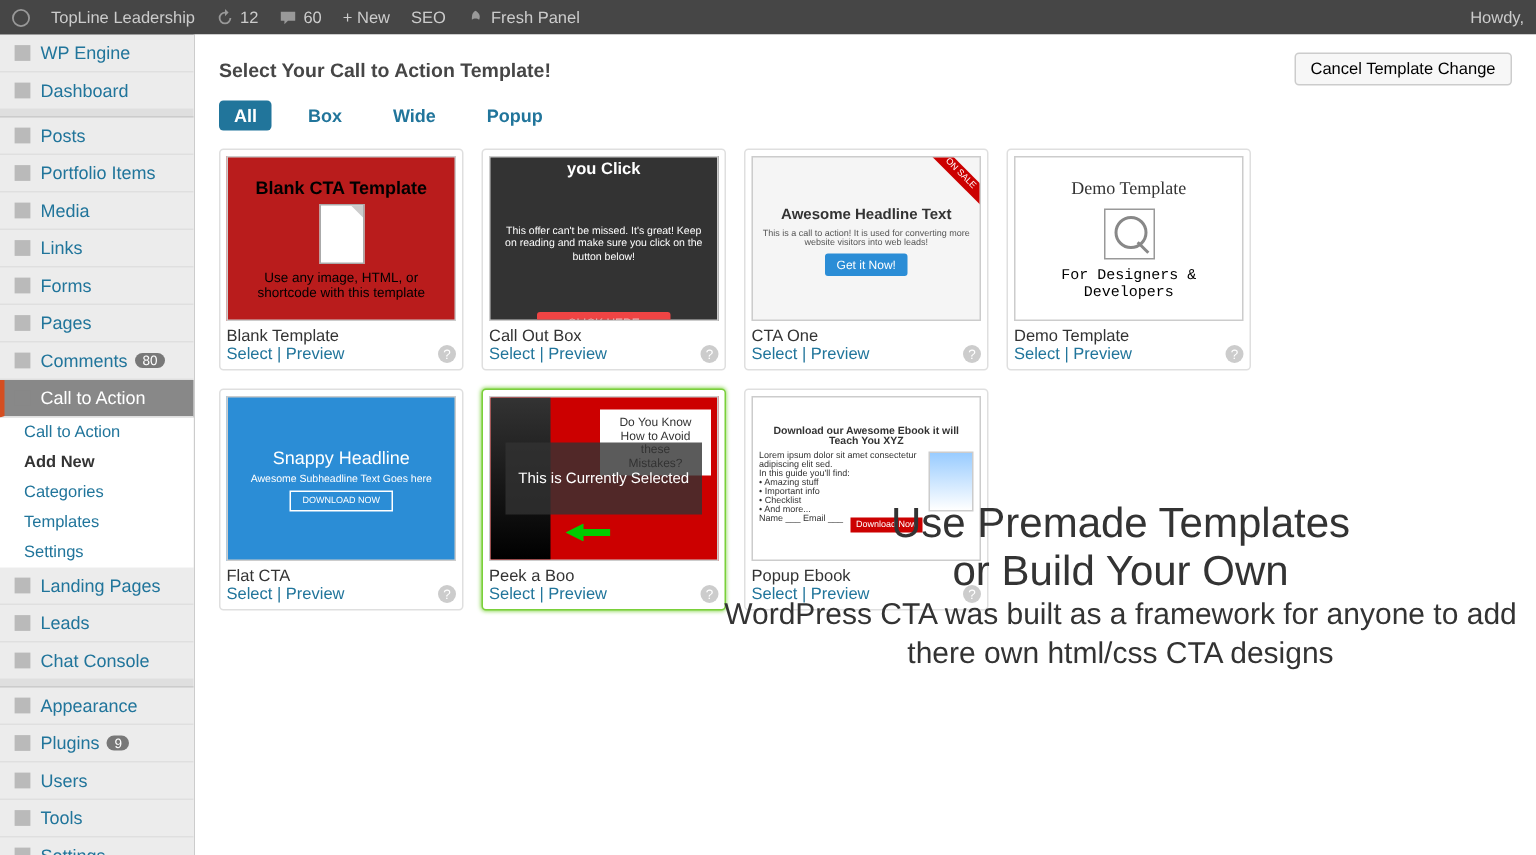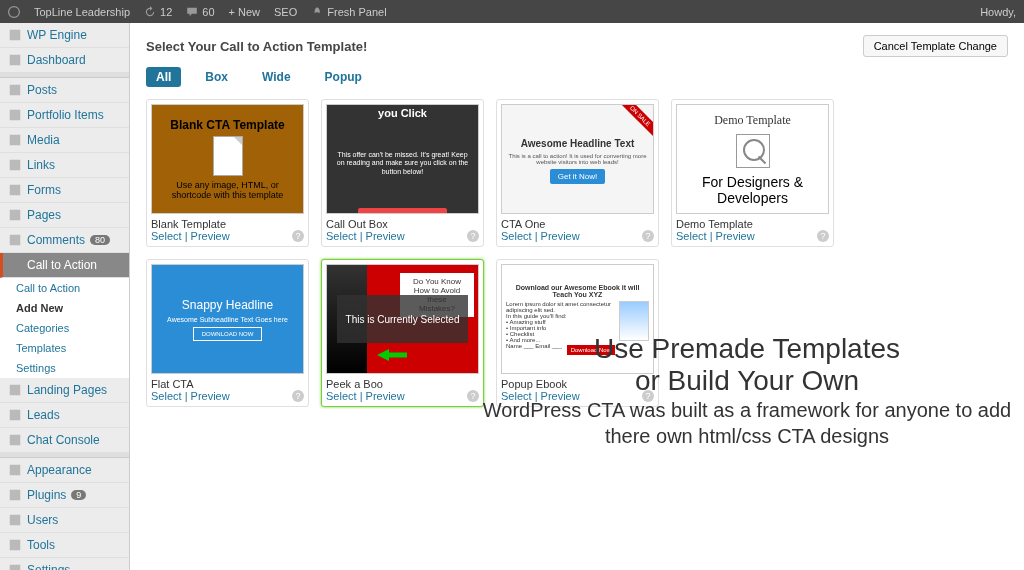--- a/index.html
+++ b/index.html
@@ -28,39 +28,39 @@
 .tab.active { background: #21759b; color: #fff; }
 .grid { display: flex; flex-wrap: wrap; gap: 12px; }
 .card { width: 163px; border: 1px solid #dfdfdf; border-radius: 3px; padding: 4px; background: #fff; position: relative; }
 .card.selected { border: 1px solid #7ad03a; box-shadow: 0 0 3px #7ad03a; }
 .thumb { width: 100%; height: 110px; border: 1px solid #ccc; display: flex; flex-direction: column; align-items: center; justify-content: center; font-size: 9px; text-align: center; position: relative; overflow: hidden; }
 .card-title { font-size: 11px; color: #333; margin-top: 4px; }
 .card-links { font-size: 11px; color: #21759b; }
 .card-links a { color: #21759b; cursor: pointer; }
 .info-icon { position: absolute; bottom: 4px; right: 4px; width: 12px; height: 12px; border-radius: 50%; background: #ccc; color: #fff; font-size: 9px; text-align: center; line-height: 12px; cursor: pointer; }
 
-.thumb.blank { background: #a16207; color: #000; padding: 4px; justify-content: center; }
+.thumb.blank { background: #b91c1c; color: #000; padding: 4px; justify-content: center; }
 .thumb.blank .tt { font-weight: bold; font-size: 12px; }
 .thumb.blank .page-icon { width: 30px; height: 40px; border: 1px solid #aaa; background: #fff; margin: 4px 0; position: relative; }
 .thumb.blank .page-icon:before { content:""; position:absolute; top:0; right:0; border-style:solid; border-width:0 8px 8px 0; border-color: transparent #ccc transparent transparent; }
 .thumb.callout { background: #333; color: #fff; padding: 6px; gap: 28px; }
 .thumb.callout .tt { font-weight: bold; font-size: 11px; }
 .thumb.callout .tx { font-size: 7px; margin: 4px 0; line-height: 1.2; }
 .thumb.callout .btn { background: #ef4444; color: #fff; padding: 3px 20px; font-size: 8px; border-radius: 2px; }
 .thumb.ctaone { background: #f5f5f5; }
 .thumb.ctaone .ribbon { position: absolute; top: 6px; right: -14px; background: #c00; color: #fff; font-size: 6px; padding: 2px 14px; transform: rotate(45deg); }
 .thumb.ctaone .tt { font-weight: bold; font-size: 10px; color: #333; margin-top:4px; }
 .thumb.ctaone .tx { font-size: 6px; color: #555; margin: 4px 6px; }
 .thumb.ctaone .btn { background: #2b8dd6; color: #fff; padding: 3px 8px; font-size: 8px; border-radius: 2px; }
 .thumb.demo { background: #fff; }
 .thumb.demo .tt { font-size: 12px; color: #333; font-family: Georgia, serif; }
 .thumb.demo .mag { width: 34px; height: 34px; border: 1px solid #999; margin: 6px 0; position:relative; }
 .thumb.demo .mag:before { content:""; position:absolute; width:18px; height:18px; border:2px solid #888; border-radius:50%; top:4px; left:6px; }
 .thumb.demo .mag:after { content:""; position:absolute; width:2px; height:10px; background:#888; bottom:2px; right:6px; transform:rotate(-45deg); }
-.thumb.demo .sub { font-size: 14px; font-family: Liberation Sans, sans-serif; }
+.thumb.demo .sub { font-size: 10px; font-family: Liberation Mono, monospace; }
 .thumb.flat { background: #2b8dd6; color: #fff; }
 .thumb.flat .tt { font-size: 12px; }
 .thumb.flat .tx { font-size: 7px; margin: 4px 0; }
 .thumb.flat .btn { border: 1px solid #fff; padding: 3px 8px; font-size: 6px; }
 .thumb.peek { background: #c00; color: #fff; position: relative; }
 .thumb.peek .img { position: absolute; left: 0; top: 0; width: 40px; height: 100%; background: linear-gradient(#333,#000); }
 .thumb.peek .txt { position: absolute; right: 4px; top: 8px; width: 74px; background:#fff; color:#333; font-size:8px; padding:4px; }
 .thumb.peek .overlay { position: absolute; inset: 30px 10px; background: rgba(50,50,50,0.8); color: #fff; font-size: 10px; display: flex; align-items: center; justify-content: center; text-align: center; }
 .thumb.peek .arrow { position: absolute; bottom: 12px; left: 50px; width: 30px; height: 12px; background: #0c0; clip-path: polygon(0 30%, 60% 30%, 60% 0, 100% 50%, 60% 100%, 60% 70%, 0 70%); transform: scaleX(-1); }
 .thumb.popup { background: #fff; color: #333; font-size: 6px; text-align: left; padding: 4px; }

